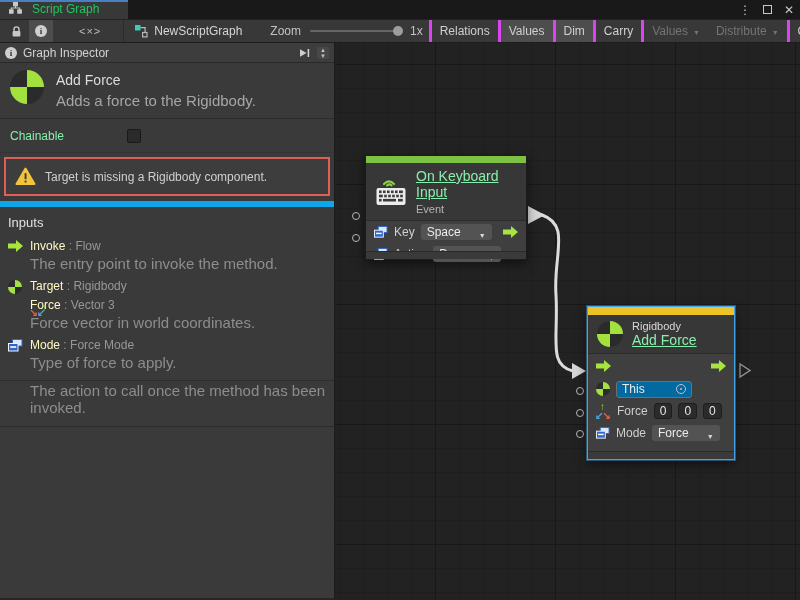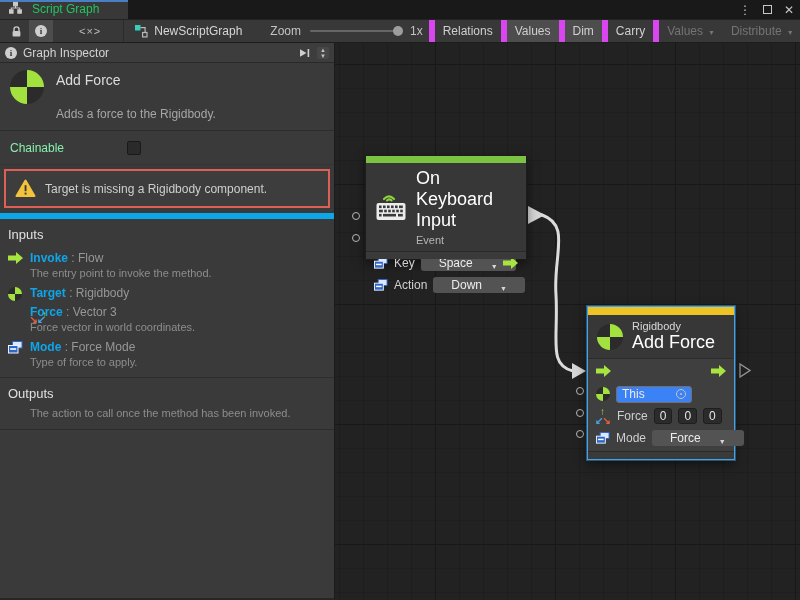--- a/index.html
+++ b/index.html
@@ -17,21 +17,21 @@
   .maximize-box { width:9px; height:9px; border:1px solid #c8c8c8; }
 
   
   .toolbar { position:absolute; left:0; top:19px; right:0; height:24px; background:#383838;
              border-top:1px solid #232323; border-bottom:1px solid #1d1d1d;
              display:flex; align-items:stretch; font-size:12px; color:#cfcfcf; overflow:hidden; white-space:nowrap; }
   .tbtn { display:flex; align-items:center; padding:0 8px; flex:none; }
   .tbtn.icon-btn { padding:0 6px; }
   .tbtn.active { background:#4d4d4d; }
   .tbtn.disabled { color:#747474; }
-  .tbtn.right-sep { border-left:6px solid #d946ef;justify-content:center; }
+  .tbtn.right-sep { border-left:3px solid #d946ef;justify-content:center; }
   .caret-small { font-size:7px; margin-left:5px; transform:translateY(1px); }
   .lock-wrap { margin-left:4px; }
   .code-glyph { color:#bdbdbd; font-size:11px; letter-spacing:1px; margin-left:20px; }
   .tb-sep { width:1px; background:#2b2b2b; margin:0 10px 0 16px; flex:none; }
   .graph-name { display:flex; align-items:center; gap:6px; color:#d6d6d6; flex:none; }
   .zoom-label { margin-left:28px; align-self:center; color:#c3c3c3; flex:none; }
   .slider { width:92px; height:2px; background:#666; border-radius:1px; position:relative; align-self:center; margin:0 8px 0 9px; flex:none; }
   .slider-thumb { position:absolute; right:-1px; top:-4px; width:10px; height:10px; border-radius:50%; background:#9d9d9d; }
   .zoom-value { align-self:center; margin-right:6px; color:#c3c3c3; flex:none; }
 
@@ -46,64 +46,64 @@
                  display:flex; align-items:center; justify-content:center; flex:none; }
   .spinner { background:#474747; border-radius:2px; padding:0 3px; display:flex; flex-direction:column;
              line-height:6px; font-size:6px; color:#c0c0c0; text-align:center; }
   .unit-head { display:flex; gap:12px; padding:7px 10px 9px; border-bottom:1px solid #2d2d2d; align-items:flex-start; }
   .rb-icon { border-radius:50%; flex:none;
              background:conic-gradient(#a3e13f 0deg 90deg, #2b2b2b 90deg 180deg, #a3e13f 180deg 270deg, #2b2b2b 270deg 360deg); }
   .rb-icon.big { width:34px; height:34px; }
   .rb-icon.mid { width:26px; height:26px; }
   .rb-icon.small { width:14px; height:14px; }
   .unit-title { font-size:14px; color:#dcdcdc; margin-top:2px; }
-  .unit-desc { font-size:12px; color:#a6a6a6; margin-top:19px; }
+  .unit-desc { font-size:15px; color:#a6a6a6; margin-top:4px; }
   .chainable-row { display:flex; align-items:center; padding:10px 10px 9px; border-bottom:1px solid #343434; }
   .chainable-label { width:117px; color:#86efac; }
   .checkbox { width:14px; height:14px; background:#2a2a2a; border:1px solid #191919; border-radius:2px; }
   .warn-wrap { padding:4px 4px 5px; border-bottom:6px solid #0ea5e9; }
   .warn-box { border:2px solid #dd5f55; background:#3d3d3d; display:flex; align-items:center;
               gap:9px; padding:8px 9px; min-height:37px; color:#cfcfcf; }
   .section-heading { padding:8px 8px 5px; font-size:13px; color:#e0e0e0; }
   .port-row { position:relative; padding:4px 8px 1px 30px; }
   .port-icon { position:absolute; left:8px; top:5px; width:16px; height:15px; }
-  .port-name { font-weight:bold; color:#0ea5e9; }
+  .port-name { font-weight:normal; color:#fef9c3; }
   .port-type { color:#979797; }
   .port-type::before { content:" : "; color:#979797; }
-  .port-desc { font-size:11px; color:#8d8d8d; padding:1px 8px 3px 30px; }
+  .port-desc { font-size:15px; color:#8d8d8d; padding:1px 8px 3px 30px; }
   .inputs-section { border-bottom:1px solid #2d2d2d; padding-bottom:6px; }
   .outputs-section { border-bottom:1px solid #2d2d2d; padding-bottom:7px; }
 
   
   .graph { position:absolute; left:335px; top:43px; right:0; bottom:0; background-color:#222222;
            background-image:
              linear-gradient(#181818 1px, transparent 1px),
              linear-gradient(90deg, #181818 1px, transparent 1px),
              linear-gradient(#1e1e1e 1px, transparent 1px),
              linear-gradient(90deg, #1e1e1e 1px, transparent 1px);
            background-size:120px 120px, 120px 120px, 24px 24px, 24px 24px;
            background-position:0 21px, 100px 0, 0 21px, 4px 0; }
   .cables { position:absolute; left:0; top:0; width:100%; height:100%; pointer-events:none; }
 
   .node { position:absolute; background:#3f3f3f; border:1px solid #1c1c1c;
           box-shadow:0 4px 10px rgba(0,0,0,.5); }
   .node.selected { border:1px solid #42a3e8; box-shadow:0 0 0 1px rgba(66,163,232,.45), 0 4px 10px rgba(0,0,0,.5); }
   .accent-bar { height:7px; }
   .n-header { background:#373737; border-bottom:1px solid #2c2c2c; display:flex; align-items:center; gap:9px; padding:5px 9px; }
-  .n-title { font-size:18px; color:#ffffff; }
+  .n-title { font-size:14px; color:#86efac;text-decoration:underline; }
   .n-sub { font-size:11px; color:#b5b5b5; margin-top:3px; }
   .n-kind { font-size:11px; color:#d8d8d8; }
   .n-row { display:flex; align-items:center; gap:6px; height:22px; padding:0 8px; font-size:12px; color:#cfcfcf; position:relative; }
   .n-footer { height:8px; background:#3a3a3a; border-top:1px solid #2a2a2a; position:absolute; left:0; right:0; bottom:0; }
-  .dd { background:#535353; border-radius:3px; padding:1px 18px; color:#ececec; display:inline-flex; align-items:flex-end; gap:18px; }
+  .dd { background:#535353; border-radius:3px; padding:1px 6px; color:#ececec; display:inline-flex; align-items:flex-end; gap:18px; }
   .dd .dd-caret { font-size:7px; color:#d8d8d8; }
   .flow-arrow { width:16px; height:12px; flex:none; }
   .flow-arrow svg { display:block; }
   .row-right { position:absolute; right:7px; top:5px; }
-  .this-field { background:#3b82f6; border:1px solid #707070; border-radius:3px; height:17px; width:76px;
+  .this-field { background:#0369a1; border:1px solid #707070; border-radius:3px; height:17px; width:76px;
                 display:flex; align-items:center; justify-content:space-between; padding:0 5px; color:#ececec; }
   .picker-circle { width:10px; height:10px; border:1px solid #c2c2c2; border-radius:50%; position:relative; flex:none; }
   .picker-circle::after { content:""; position:absolute; left:3px; top:3px; width:2px; height:2px; border-radius:50%; background:#c2c2c2; }
   .vbox { background:#2b2b2b; border:1px solid #1e1e1e; border-radius:3px; padding:0 5px; color:#e4e4e4; min-width:15px; text-align:center; }
   .vec-icon { width:16px; height:15px; position:relative; font-size:10px; line-height:1; flex:none; }
   .vec-icon .up { position:absolute; left:4px; top:-2px; color:#8ee33e; font-weight:bold; }
   .vec-icon .dl { position:absolute; left:-1px; bottom:-2px; color:#4aa3e8; font-weight:bold; }
   .vec-icon .dr { position:absolute; right:0px; bottom:-2px; color:#e8603c; font-weight:bold; }
   .graph-port { position:absolute; width:8px; height:8px; border:1px solid #b9b9b9; border-radius:50%; background:transparent; }
 </style>
@@ -267,21 +267,20 @@
               <rect x="0.5" y="4.5" width="9.5" height="7.5" fill="#2f66c8" stroke="#eef4ff"></rect>
               <rect x="2.2" y="7.2" width="6" height="1.6" fill="#ffffff"></rect>
             </svg>
         </span>
         <span class="port-name">Mode</span><span class="port-type">Force Mode</span>
       </div>
       <div class="port-desc">Type of force to apply.</div>
     </div>
 
     <div class="outputs-section">
-      <div class="section-heading">Outputs</div>
       <div class="port-desc">The action to call once the method has been invoked.</div>
     </div>
   </div>
 
   <div class="graph">
 
     <svg class="cables" viewBox="0 0 465 557" preserveAspectRatio="none">
       <polygon points="193,163 193,181 210,172" fill="#d6d6d6"></polygon>
       <path d="M 207 172 C 236 182, 218 212, 221 252 C 223.5 297, 213 322, 238 328" stroke="#dcdcdc" stroke-width="3" fill="none" stroke-linecap="round"></path>
       <polygon points="237,320 237,336 251,328" fill="#d6d6d6"></polygon>

